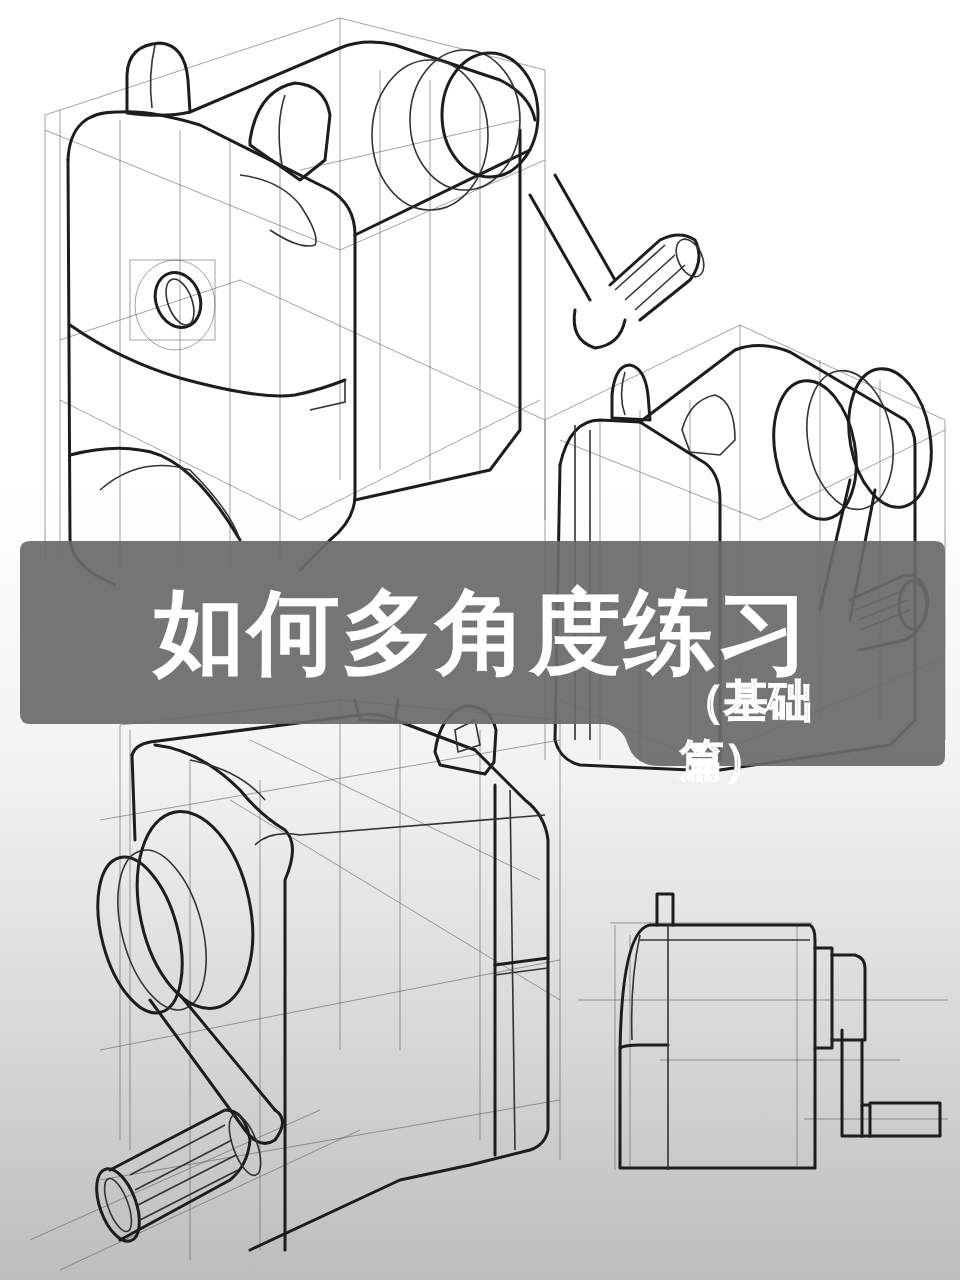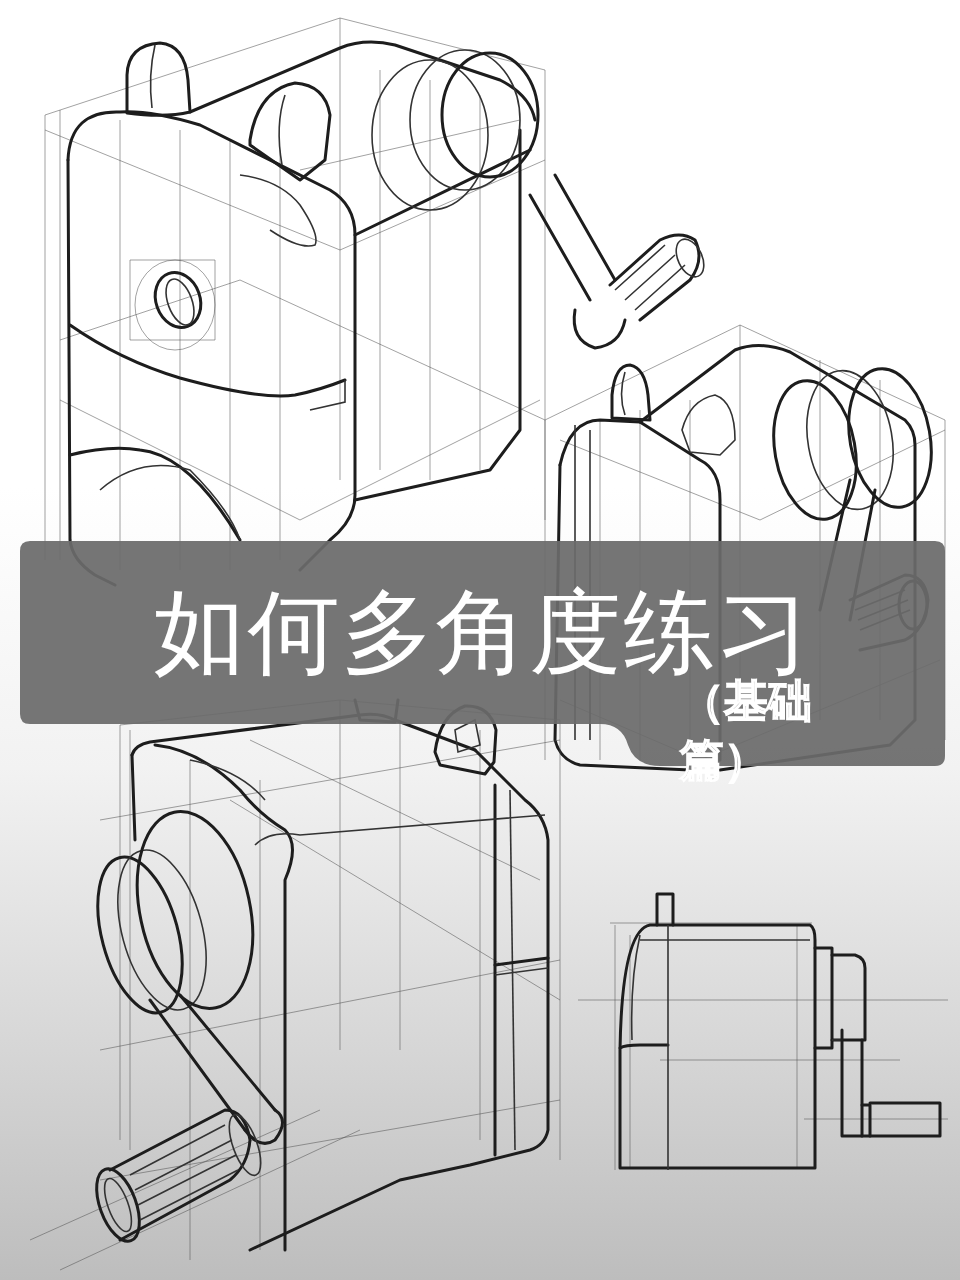--- a/index.html
+++ b/index.html
@@ -6,21 +6,21 @@
   body{width:960px;height:1280px;overflow:hidden;position:relative;
     background:linear-gradient(to bottom,#ffffff 0%,#ffffff 38%,#f2f2f2 60%,#d6d6d6 82%,#bdbdbd 100%);
     font-family:"DejaVu Sans","Liberation Sans",sans-serif;}
   .art{position:absolute;left:0;top:0;width:960px;height:1280px;}
   .art .g{fill:none;stroke:#555;stroke-width:1;opacity:.55;}
   .art .m{fill:none;stroke:#333;stroke-width:1.6;}
   .art .b{fill:none;stroke:#1d1d1d;stroke-width:3;stroke-linejoin:round;stroke-linecap:round;}
   .banner{position:absolute;left:0;top:0;width:960px;height:1280px;pointer-events:none;}
   .title{position:absolute;left:20px;top:541px;width:925px;height:183px;
     display:flex;align-items:center;justify-content:center;
-    color:#ffffff;font-weight:normal;font-size:92px;letter-spacing:2px;
+    color:#ffffff;font-weight:bold;font-size:92px;letter-spacing:2px;
     font-family:"DejaVu Sans","Liberation Sans",sans-serif;text-align:center;}
   .subtitle{position:absolute;left:680px;top:700px;width:210px;height:62px;
     display:flex;align-items:center;justify-content:center;
     font-size:44px;font-weight:bold;color:#7a7a7a;
     -webkit-text-stroke:1.4px #ffffff;
     font-family:"DejaVu Sans","Liberation Sans",sans-serif;}
 </style>
 </head>
 <body>
 

